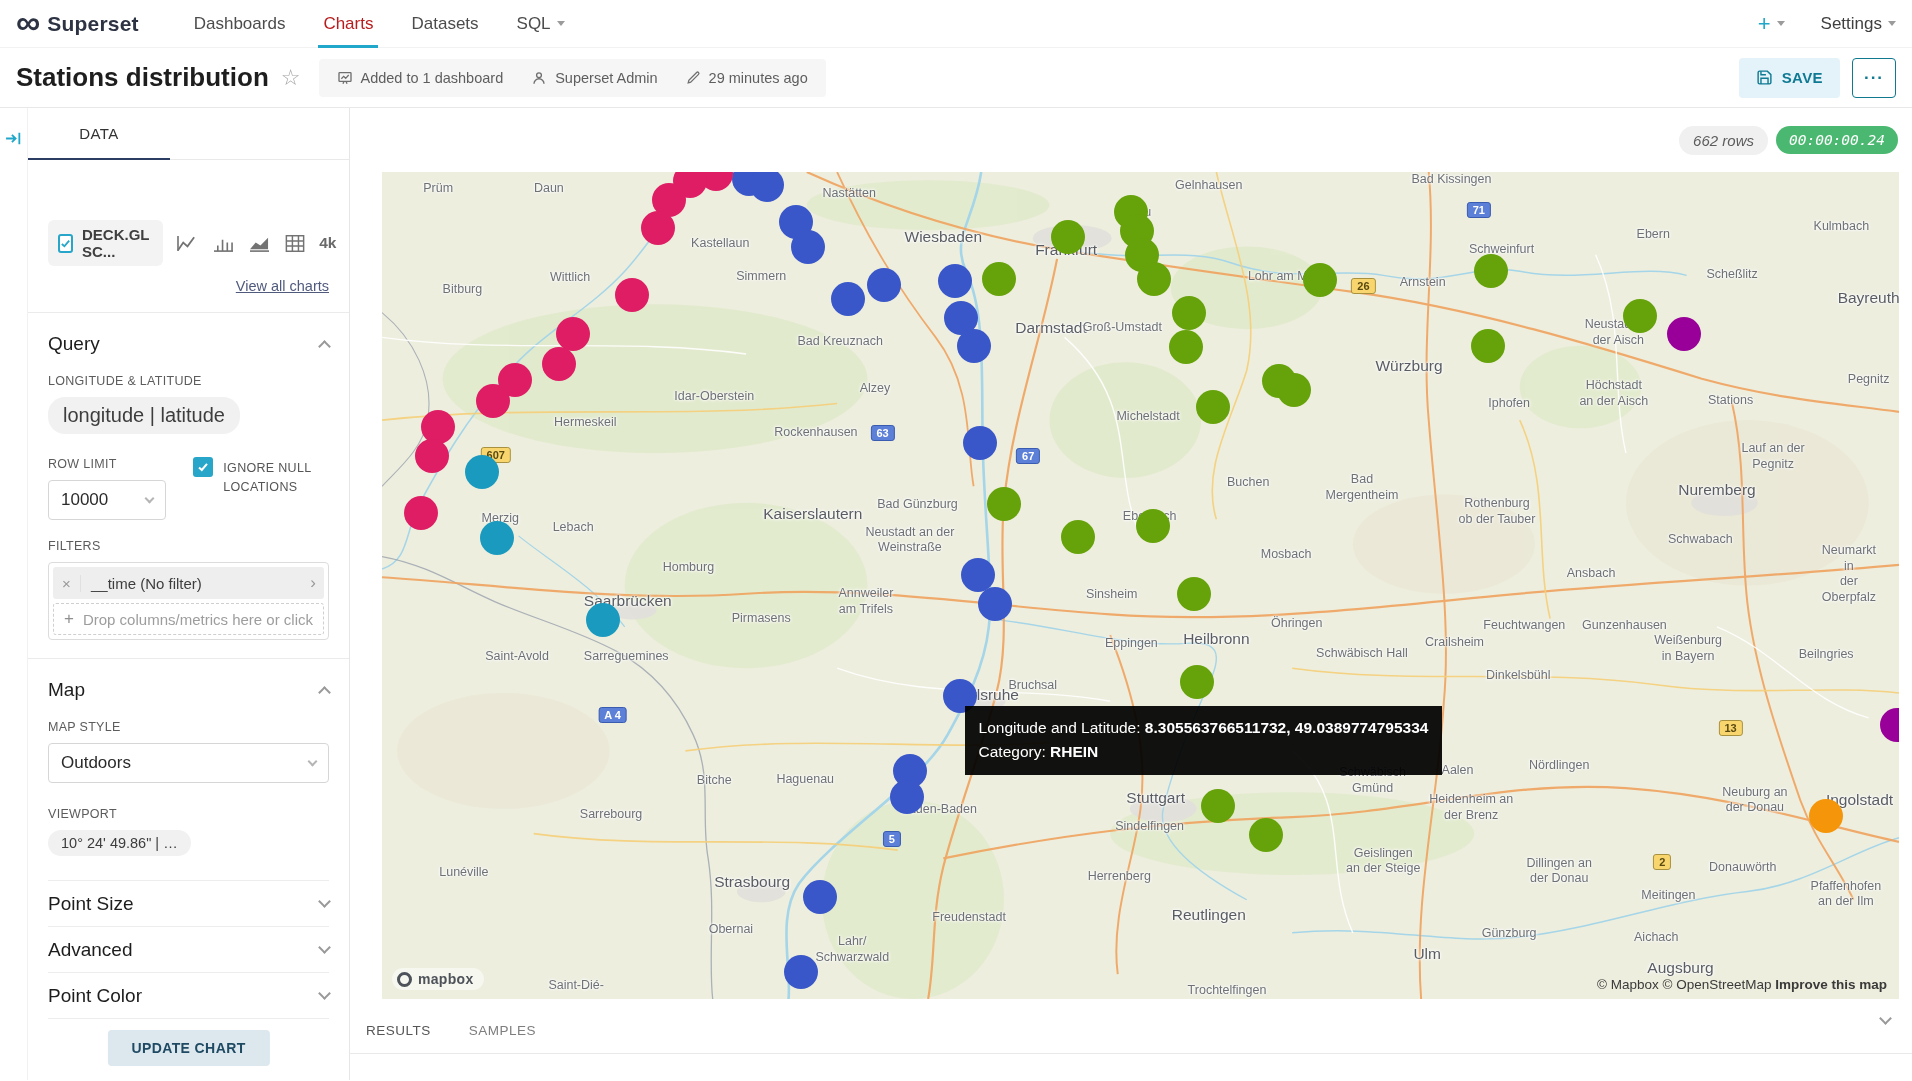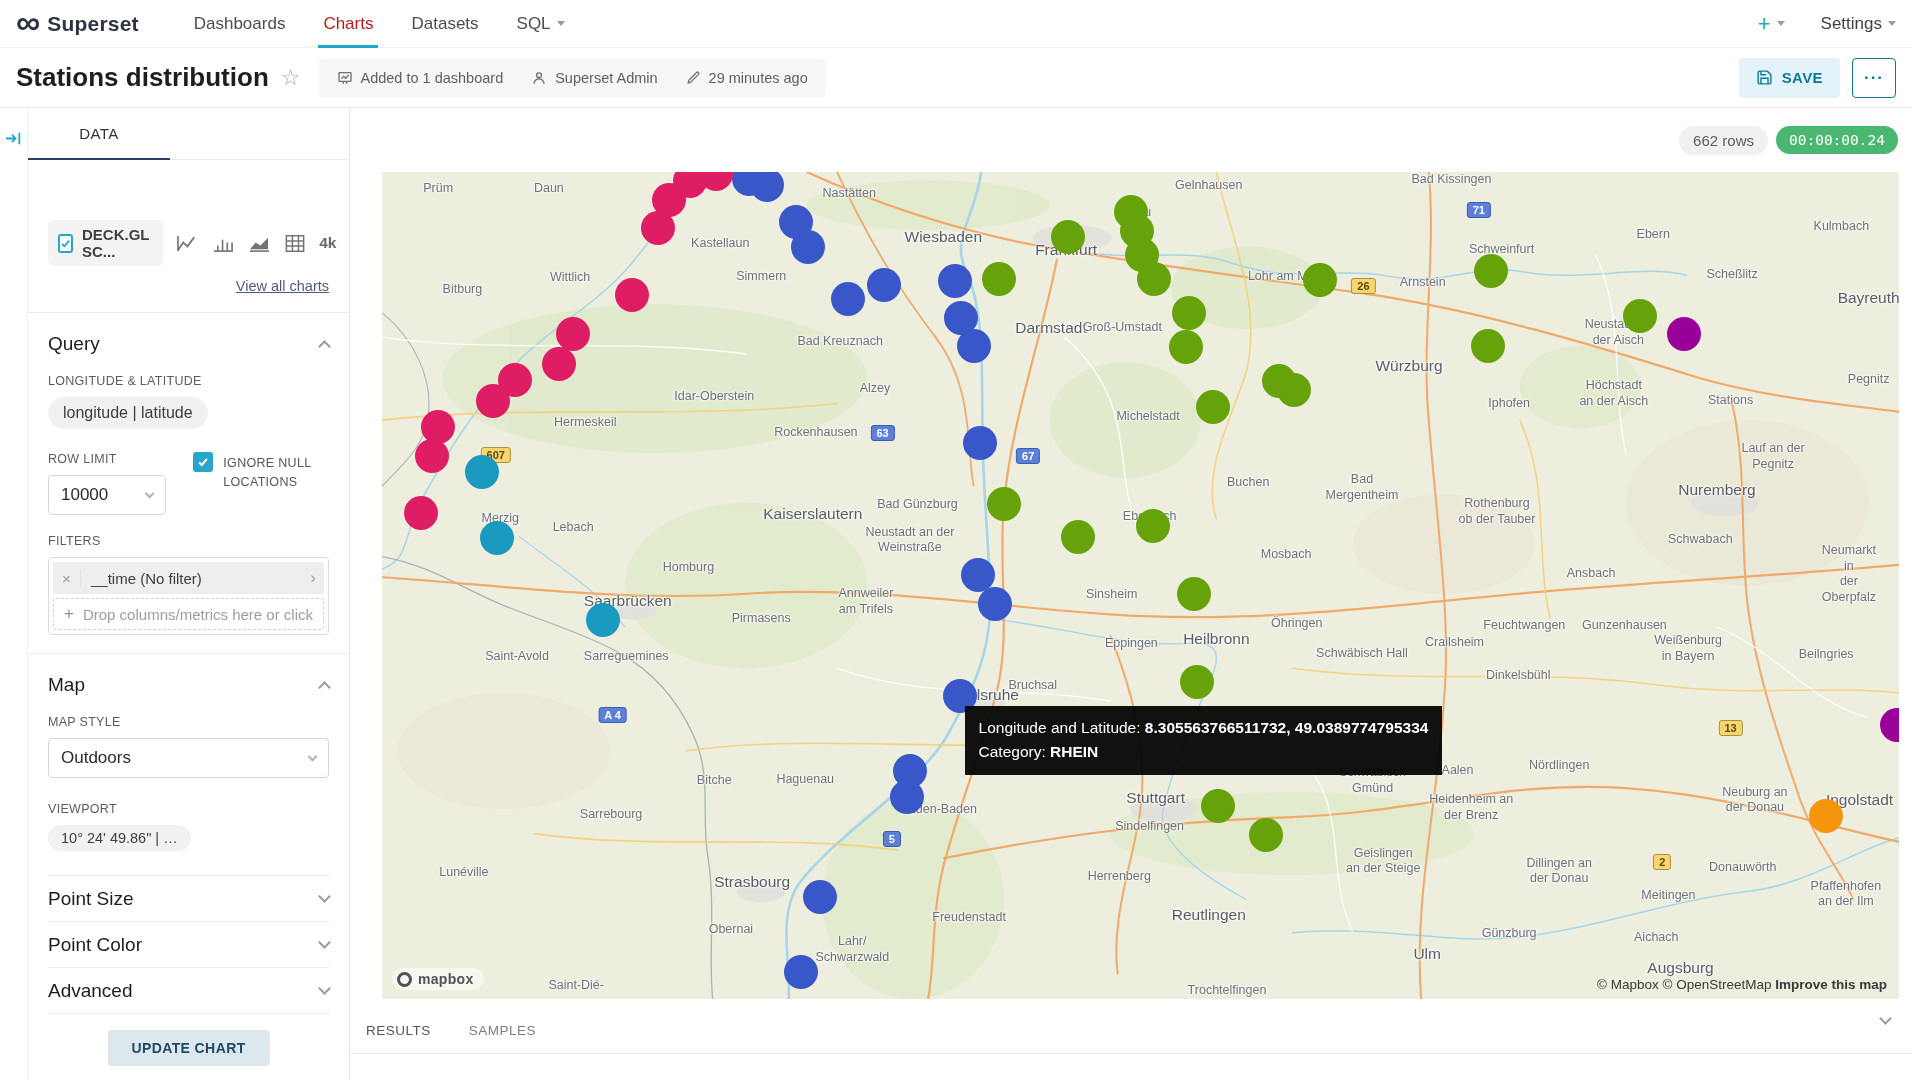--- a/index.html
+++ b/index.html
@@ -48,21 +48,21 @@
   .view-all { display:block; text-align:right; margin-top:12px; font-size:14.5px; color:#505a7d; text-decoration:underline; cursor:pointer; }
 
   .divider { border-top:1px solid #ebebeb; margin:18px -20px 0; }
   .section-header { display:flex; justify-content:space-between; align-items:center; font-size:19px; color:#1d1d1d; margin-top:20px; cursor:pointer; }
   .chev { width:9px; height:9px; border-right:2px solid #999; border-bottom:2px solid #999; display:inline-block; }
   .chev.up { transform:rotate(-135deg); margin-top:5px; }
   .chev.down { transform:rotate(45deg); margin-bottom:4px; }
   .chev.sm { width:7px; height:7px; border-color:#b5b5b5; }
 
   .ctrl-label { font-size:12.5px; color:#5c5c5c; letter-spacing:.3px; margin-top:19px; margin-bottom:9px; }
-  .pill { display:inline-block; background:#f1f1f1; border-radius:17px; padding:7px 15px; font-size:16px; color:#3d3d3d; cursor:pointer; }
+  .pill { display:inline-block; background:#f1f1f1; border-radius:17px; padding:7px 15px; font-size:20px; color:#3d3d3d; cursor:pointer; }
   .two-col { display:flex; margin-top:4px; }
   .col-a { width:150px; }
   .select { border:1px solid #d6d6d6; border-radius:4px; height:40px; display:flex; align-items:center; justify-content:space-between; padding:0 12px; font-size:17px; color:#2b2b2b; background:#fff; cursor:pointer; }
   .select.narrow { width:118px; }
   .cb-filled { width:20px; height:20px; background:#27a6c9; border-radius:3px; display:flex; align-items:center; justify-content:center; flex-shrink:0; cursor:pointer; }
   .cb-empty { width:20px; height:20px; background:#fdfdfd; border:1px solid #d9d9d9; border-radius:3px; flex-shrink:0; cursor:pointer; }
   .cb-row { display:flex; gap:10px; align-items:flex-start; }
   .cb-label { font-size:12.5px; color:#555; letter-spacing:.3px; line-height:1.55; margin-top:2px; }
 
   .filters-box { border:1px solid #dcdcdc; border-radius:4px; padding:4px; margin-top:2px; }
@@ -72,21 +72,21 @@
   .drop-zone { margin-top:4px; border:1px dashed #cfcfcf; border-radius:3px; height:32px; display:flex; align-items:center; gap:9px; padding:0 10px; color:#9d9d9d; font-size:15px; cursor:pointer; }
   .drop-plus { font-size:17px; color:#8f8f8f; }
 
   .collapsed-row { height:46px; display:flex; align-items:center; justify-content:space-between; font-size:19px; color:#1d1d1d; border-bottom:1px solid #ededed; cursor:pointer; }
   .collapsed-list { margin-top:24px; border-top:1px solid #ededed; }
 
   .update-btn { position:absolute; bottom:14px; left:50%; transform:translateX(-50%); background:#dce7ee; color:#1f4a63; font-weight:bold; font-size:14px; letter-spacing:.4px; padding:10px 24px; border-radius:4px; cursor:pointer; white-space:nowrap; }
 
   
   main.content { flex:1; display:flex; flex-direction:column; background:#fff; }
-  .badges-row { height:64px; display:flex; align-items:center; justify-content:flex-end; gap:8px; padding-right:14px; }
+  .badges-row { height:64px; display:flex; align-items:center; justify-content:flex-end; gap:8px; padding-right:14px;font-style:italic; }
   .rows-badge { background:#f0f0f0; color:#5c5c5c; font-size:15px; padding:6px 14px; border-radius:17px; }
   .timer-badge { background:#4bb871; color:#fff; font-family:"DejaVu Sans Mono",monospace; font-size:14.5px; padding:6px 13px; border-radius:16px; }
 
   .map-wrap { margin:0 13px 0 32px; height:827px; position:relative; overflow:hidden; background:#edeede; cursor:grab; }
   .map-bg { position:absolute; inset:0; width:100%; height:100%; }
   .map-label { position:absolute; transform:translate(-50%,-50%); font-size:12.5px; color:#6d7176; text-align:center; white-space:pre-line; line-height:1.25; z-index:2; text-shadow:0 0 2px #fff,0 0 3px #fff,0 0 4px #fff; pointer-events:none; }
   .map-label.lg { font-size:15.5px; color:#595d63; }
   .shield { position:absolute; transform:translate(-50%,-50%); font-size:11px; font-weight:bold; padding:1px 5px; border-radius:3px; z-index:2; }
   .shield.yellow { background:#f8d66d; border:1px solid #a8913e; color:#5a4a12; }
   .shield.blue { background:#5c7fd8; border:1px solid #3a5cb0; color:#fff; }
@@ -298,25 +298,25 @@
           <span class="pill" style="font-size:14.5px;padding:5px 13px;">10° 24' 49.86" | …</span>
         </div>
       </div>
 
       <div class="collapsed-list">
         <div class="collapsed-row">
           <span>Point Size</span>
           <span class="chev down"></span>
         </div>
         <div class="collapsed-row">
+          <span>Advanced</span>
+          <span class="chev down"></span>
+        </div>
+        <div class="collapsed-row">
           <span>Point Color</span>
-          <span class="chev down"></span>
-        </div>
-        <div class="collapsed-row">
-          <span>Advanced</span>
           <span class="chev down"></span>
         </div>
       </div>
     </div>
 
     <div class="update-btn">UPDATE CHART</div>
   </aside>
 
   <main class="content">
     <div class="badges-row">

